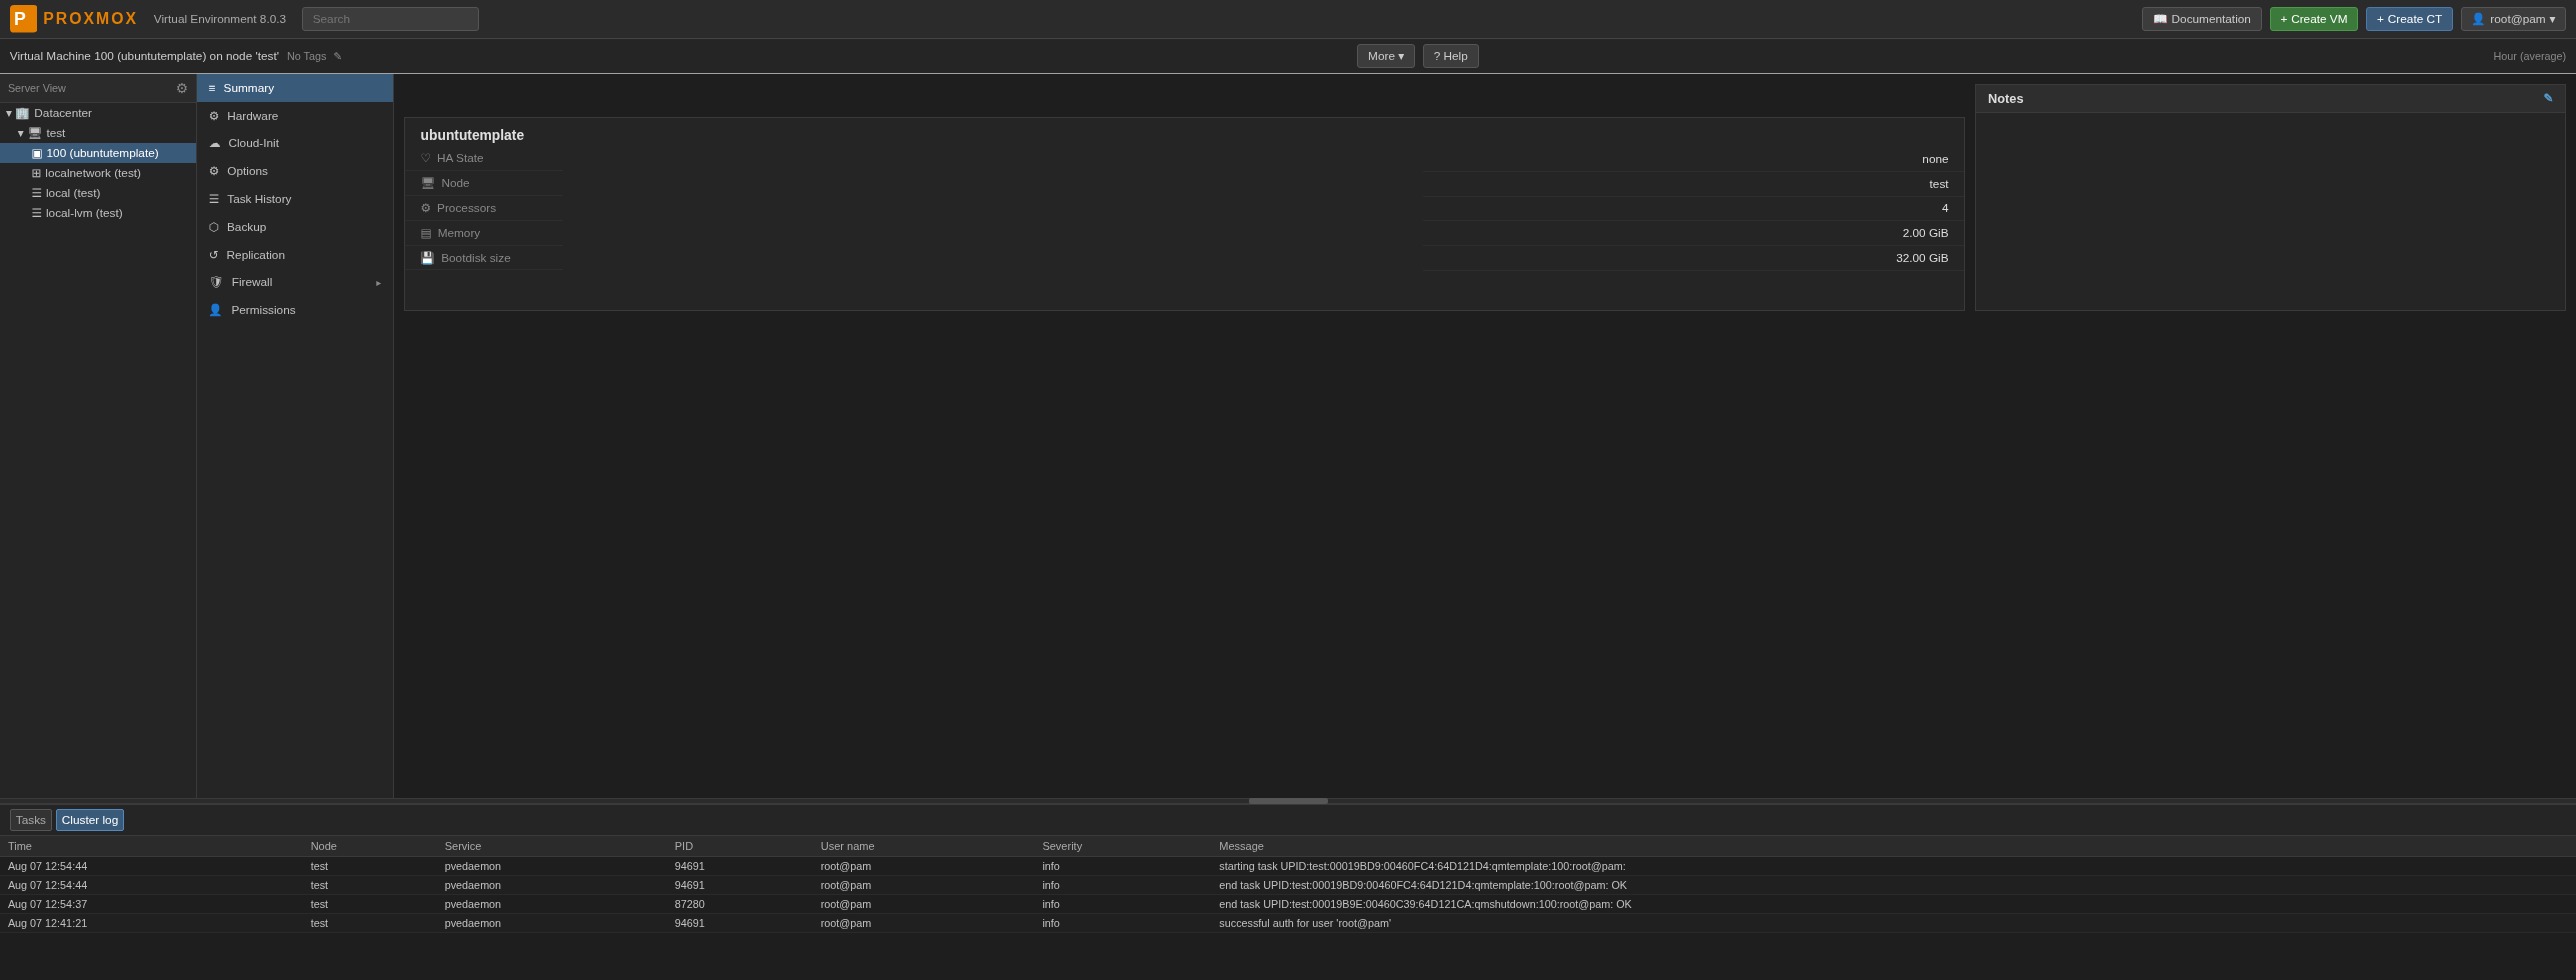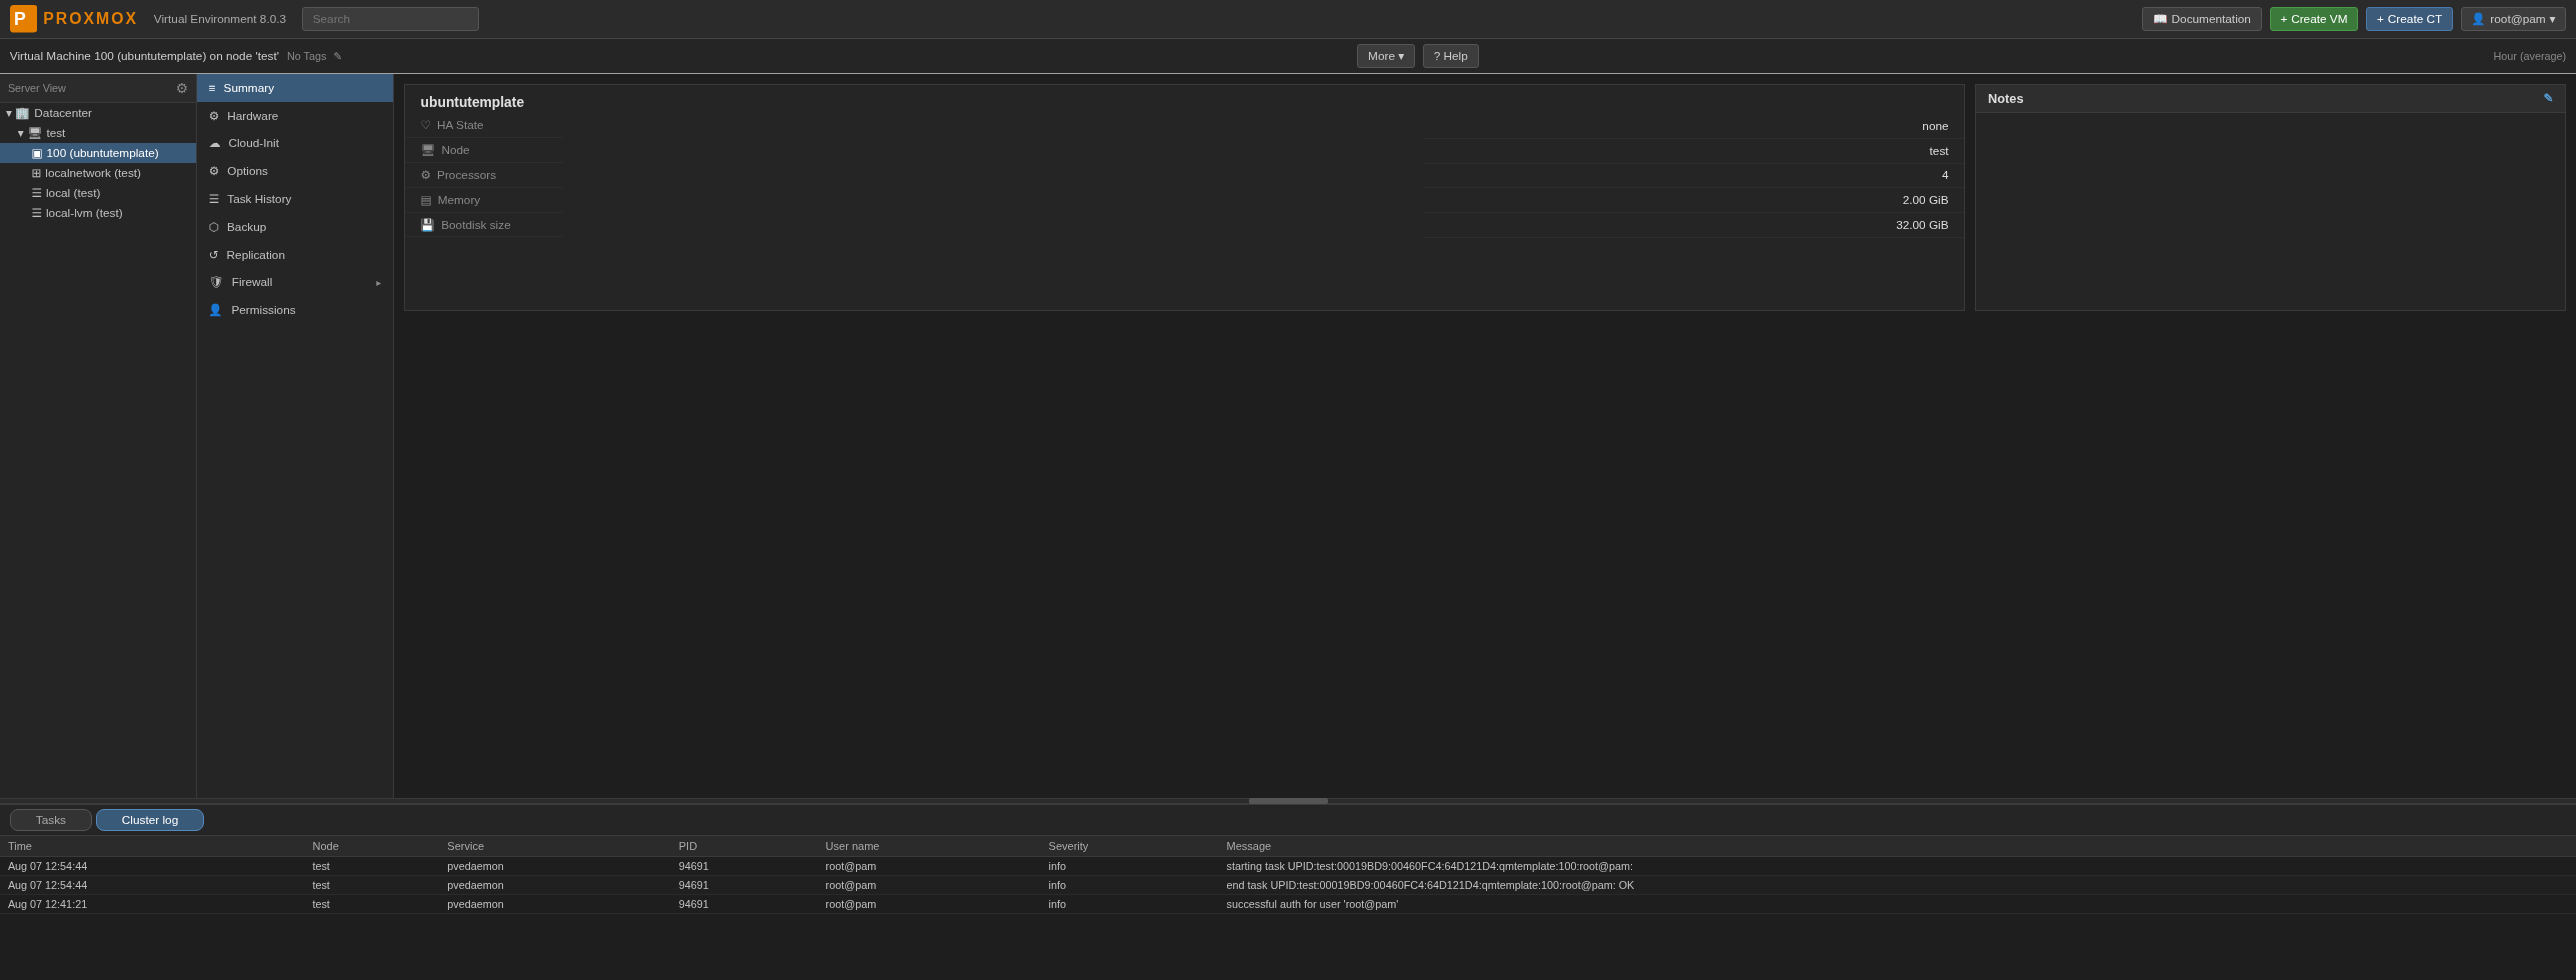--- a/index.html
+++ b/index.html
@@ -218,20 +218,21 @@
     .summary-grid {
       display: flex;
       gap: 0;
       padding: 9.8px;
     }
     .summary-left {
       flex: 1;
       background: #252525;
       border: 1px solid #3a3a3a;
       margin-right: 9.8px;
+      margin-top: 33px;
     }
     .summary-right {
       width: 591px;
       background: #252525;
       border: 1px solid #3a3a3a;
     }
     .panel-header {
       background: #2e2e2e;
       padding: 5.9px 11.8px;
       font-size: 12.8px;
@@ -284,27 +285,27 @@
     }
     .bottom-tabs {
       display: flex;
       align-items: center;
       background: #252525;
       border-bottom: 1px solid #3a3a3a;
       padding: 3.9px 9.8px;
       gap: 3.9px;
     }
     .tab-btn {
-      padding: 3px 25px;
+      padding: 3px 5px;
       font-size: 11.8px;
       background: #333;
       border: 1px solid #555;
       color: #aaa;
       cursor: pointer;
-      border-radius: 8px;
+      border-radius: 2px;
     }
     .tab-btn.active {
       background: #3a5a7a;
       color: #fff;
       border-color: #5588bb;
     }
     .log-table {
       flex: 1;
       overflow-y: auto;
       font-size: 10.8px;
@@ -586,20 +587,29 @@
             <tr>
       <td>Aug 07 12:54:44</td>
       <td>test</td>
       <td>pvedaemon</td>
       <td>94691</td>
       <td>root@pam</td>
       <td class="severity-info">info</td>
       <td class="msg-normal">end task UPID:test:00019BD9:00460FC4:64D121D4:qmtemplate:100:root@pam: OK</td>
     </tr>
             <tr>
+      <td>Aug 07 12:54:37</td>
+      <td>test</td>
+      <td>pvedaemon</td>
+      <td>87280</td>
+      <td>root@pam</td>
+      <td class="severity-info">info</td>
+      <td class="msg-normal">end task UPID:test:00019B9E:00460C39:64D121CA:qmshutdown:100:root@pam: OK</td>
+    </tr>
+            <tr>
       <td>Aug 07 12:41:21</td>
       <td>test</td>
       <td>pvedaemon</td>
       <td>94691</td>
       <td>root@pam</td>
       <td class="severity-info">info</td>
       <td class="msg-normal">successful auth for user 'root@pam'</td>
     </tr>
           </tbody>
       </table>

